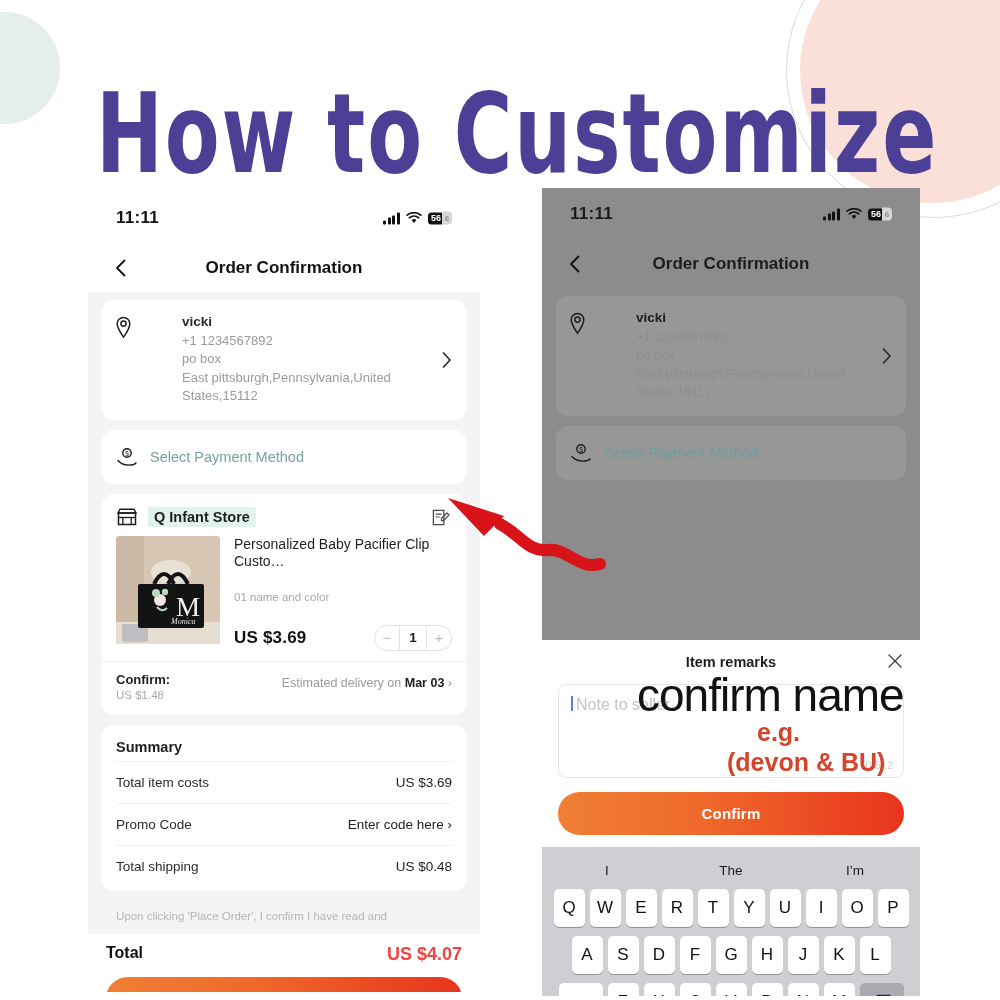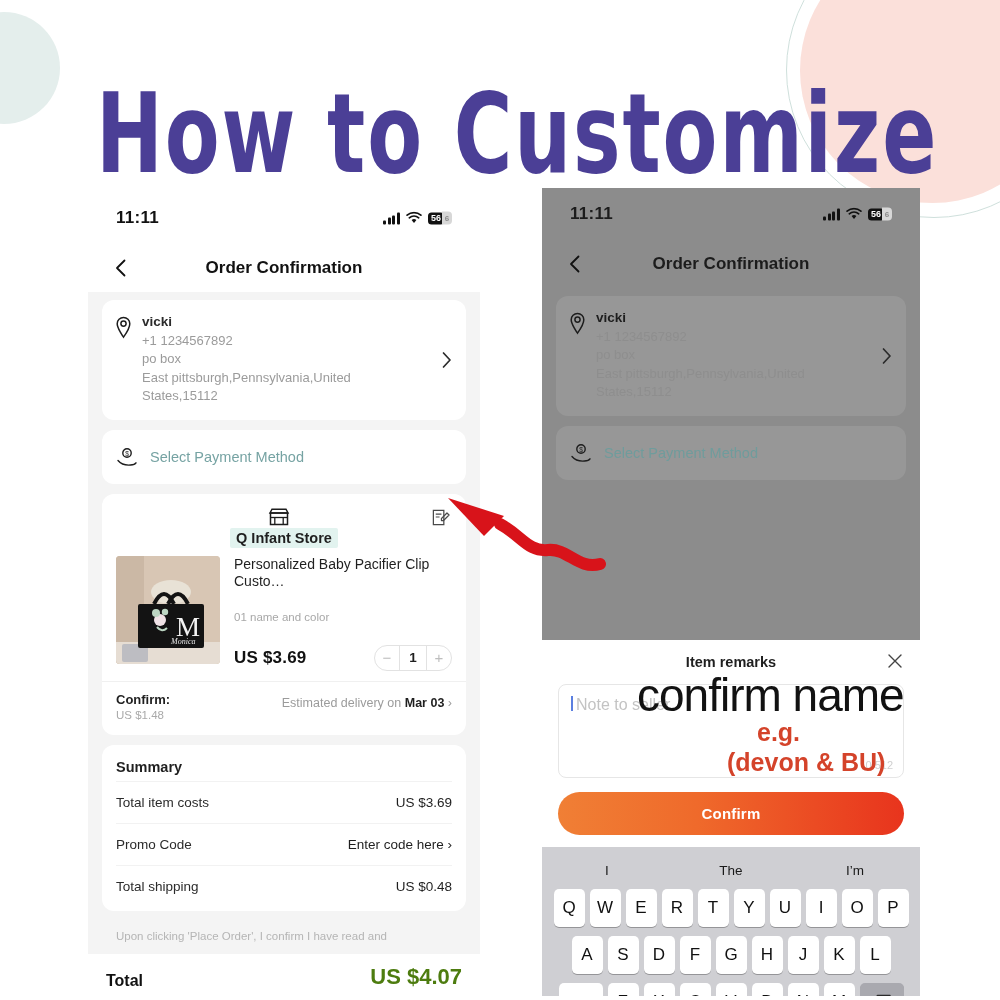--- a/index.html
+++ b/index.html
@@ -69,31 +69,31 @@
 
   .navbar { height: 48px; position: relative; display: flex; align-items: center; justify-content: center; }
   .nav-back { position: absolute; left: 22px; top: 50%; transform: translateY(-50%);
     width: 24px; height: 24px; }
   .nav-title { font-size: 17px; font-weight: 700; color: #111; }
 
   .page-body { background: #f4f4f4; padding: 8px 14px 0; }
 
   .card { background:#fff; border-radius: 12px; margin-bottom: 10px; }
 
-  .addr { display:flex; padding: 14px 14px 14px 12px; position: relative; }
+  .addr { display:flex; padding: 14px 14px 14px 12px; position: relative; gap: 40px; }
   .addr-ico { width: 26px; flex: 0 0 26px; padding-top: 2px; }
   .addr-txt { flex: 1; padding-left: 2px; }
   .addr-name { font-size: 13.5px; font-weight: 700; color:#2b2b2b; margin-bottom:3px; }
   .addr-line { font-size: 13px; color:#9b9b9b; line-height: 1.42; }
   .chev-r { position:absolute; right: 14px; top: 50%; transform: translateY(-50%); }
 
   .paycard { display:flex; align-items:center; gap: 12px; padding: 17px 14px; }
   .pay-label { font-size: 14.5px; color:#76a3a3; }
 
-  .storerow { display:flex; align-items:center; padding: 12px 14px 8px; position:relative;flex-direction:column; }
+  .storerow { display:flex; align-items:center; padding: 12px 14px 8px; position:relative; }
   .store-ico { width:22px; height:22px; flex:0 0 22px; margin-right:10px; }
   .store-name { font-size:14.5px; font-weight:700; color:#1f1f1f; background:#e2f3ef; padding:2px 6px; border-radius:2px; }
   .edit-ico { position:absolute; right:16px; top:14px; width:19px; height:19px; }
 
   .prodrow { display:flex; padding: 0 14px 10px; }
   .prod-img { width: 104px; height: 108px; border-radius: 4px; flex:0 0 104px;
     position: relative; overflow: hidden; background: #d9c8b6; }
   .prod-info { flex:1; padding-left: 14px; display:flex; flex-direction:column; }
   .prod-title { font-size: 14px; color:#1f1f1f; line-height:1.25; }
   .prod-sub { font-size: 11.5px; color:#a8a8a8; margin-top: 20px; }
@@ -113,23 +113,23 @@
   .summary { padding: 14px 14px 4px; }
   .sum-title { font-size: 14.5px; font-weight:700; color:#1f1f1f; margin-bottom: 6px; }
   .sum-row { display:flex; align-items:center; justify-content:space-between;
     padding: 13px 0; border-top:1px solid #f2f2f2; font-size: 13.5px; color:#2b2b2b; }
   .sum-row:first-of-type { border-top: none; }
   .sum-val { font-size: 13.5px; color:#1f1f1f; }
 
   .legal { font-size: 11.5px; color:#b5b5b5; padding: 8px 14px 10px; background:#f4f4f4; line-height:1.3; }
 
   .footer { background:#fff; padding: 6px 18px 14px; }
-  .total-row { display:flex; align-items:flex-end; justify-content:space-between; padding: 4px 0 12px; }
+  .total-row { display:flex; align-items:flex-start; justify-content:space-between; padding: 4px 0 12px; }
   .total-lbl { font-size: 16px; font-weight:700; color:#111; }
-  .total-val { font-size: 22px; font-weight:700; color:#4d7c0f; }
+  .total-val { font-size: 18px; font-weight:700; color:#ef4444; }
   .btn-primary {
     display:block; width:100%; text-align:center; color:#fff;
     font-size:15px; font-weight:700; padding: 13px 0; border-radius: 24px;
     background: linear-gradient(90deg,#f07f35 0%,#ef6a2b 40%,#e8341d 100%);
     border: none; letter-spacing: .2px;
   }
 
   
   #phone-right {
     left: 542px; top: 188px; width: 378px; height: 808px;

